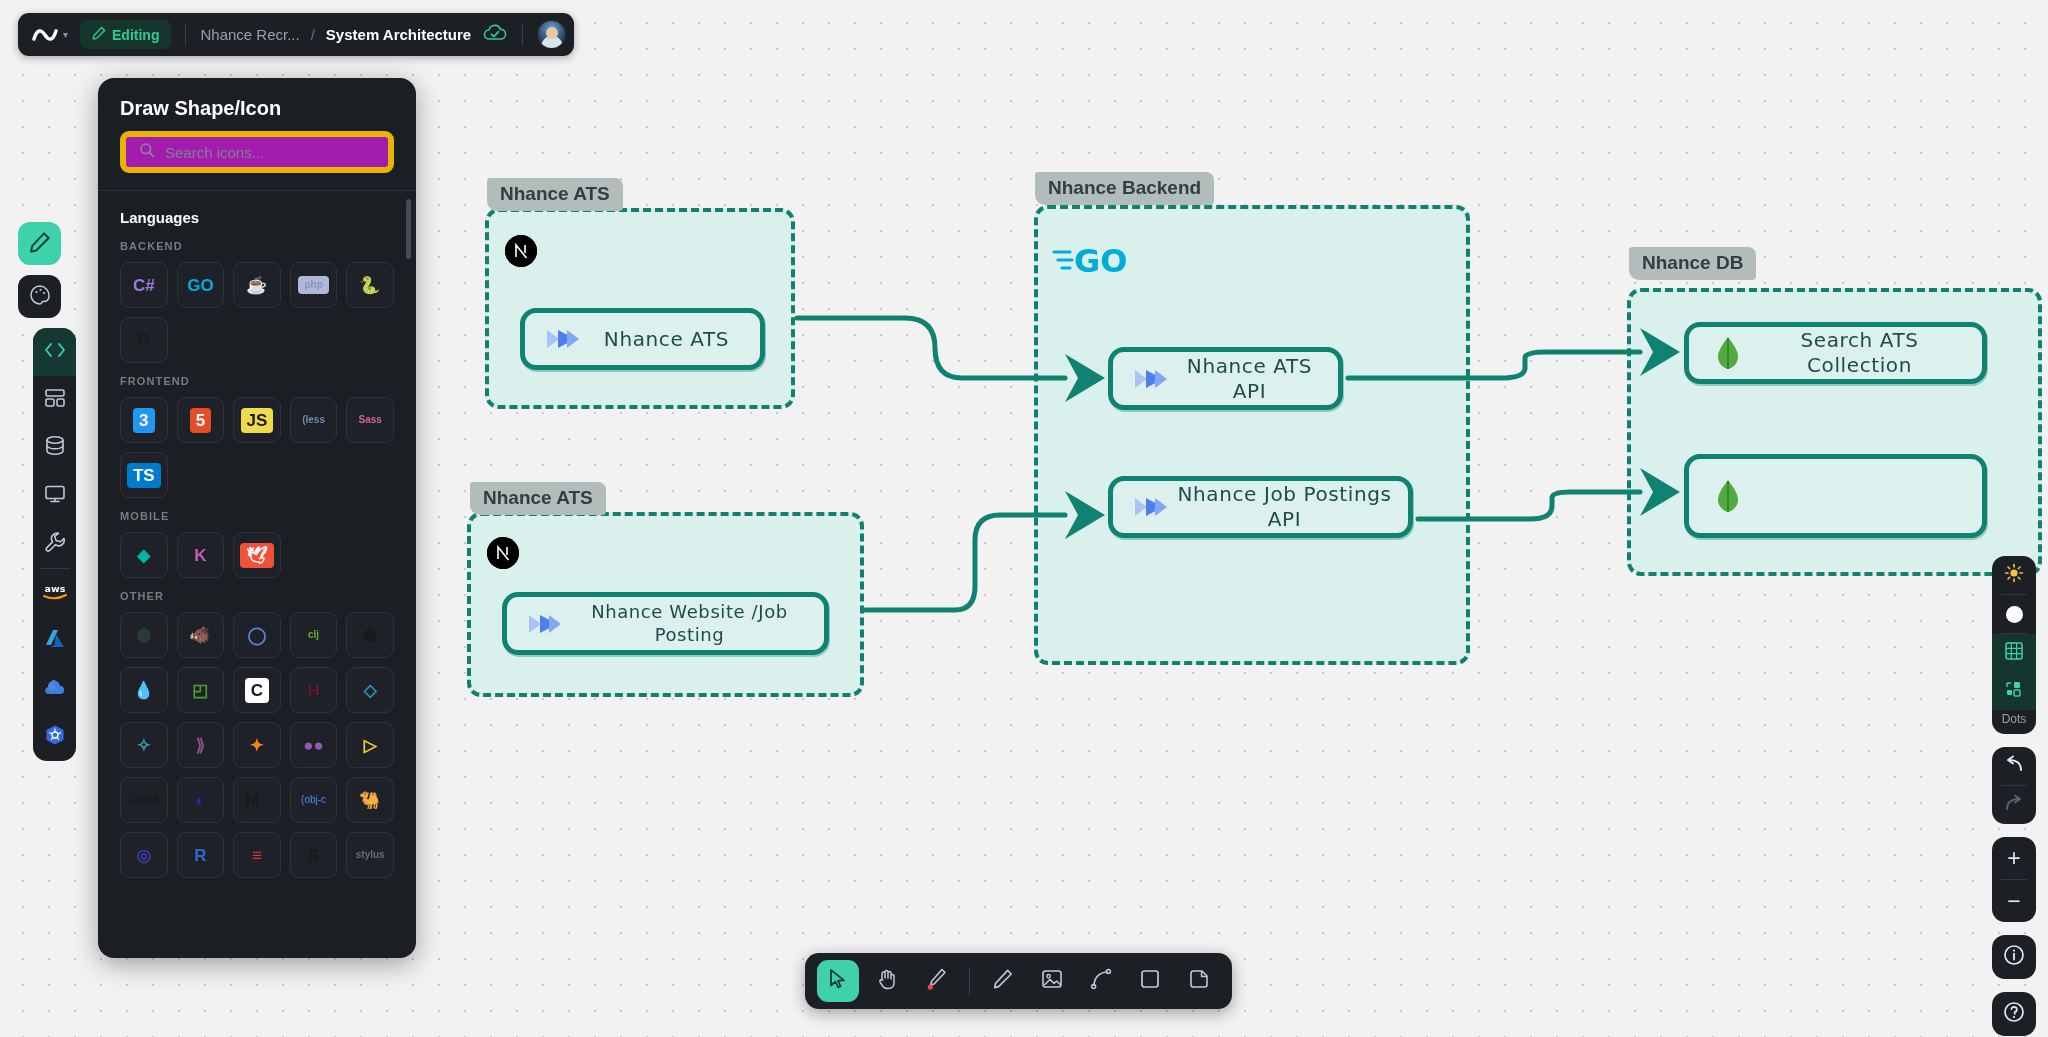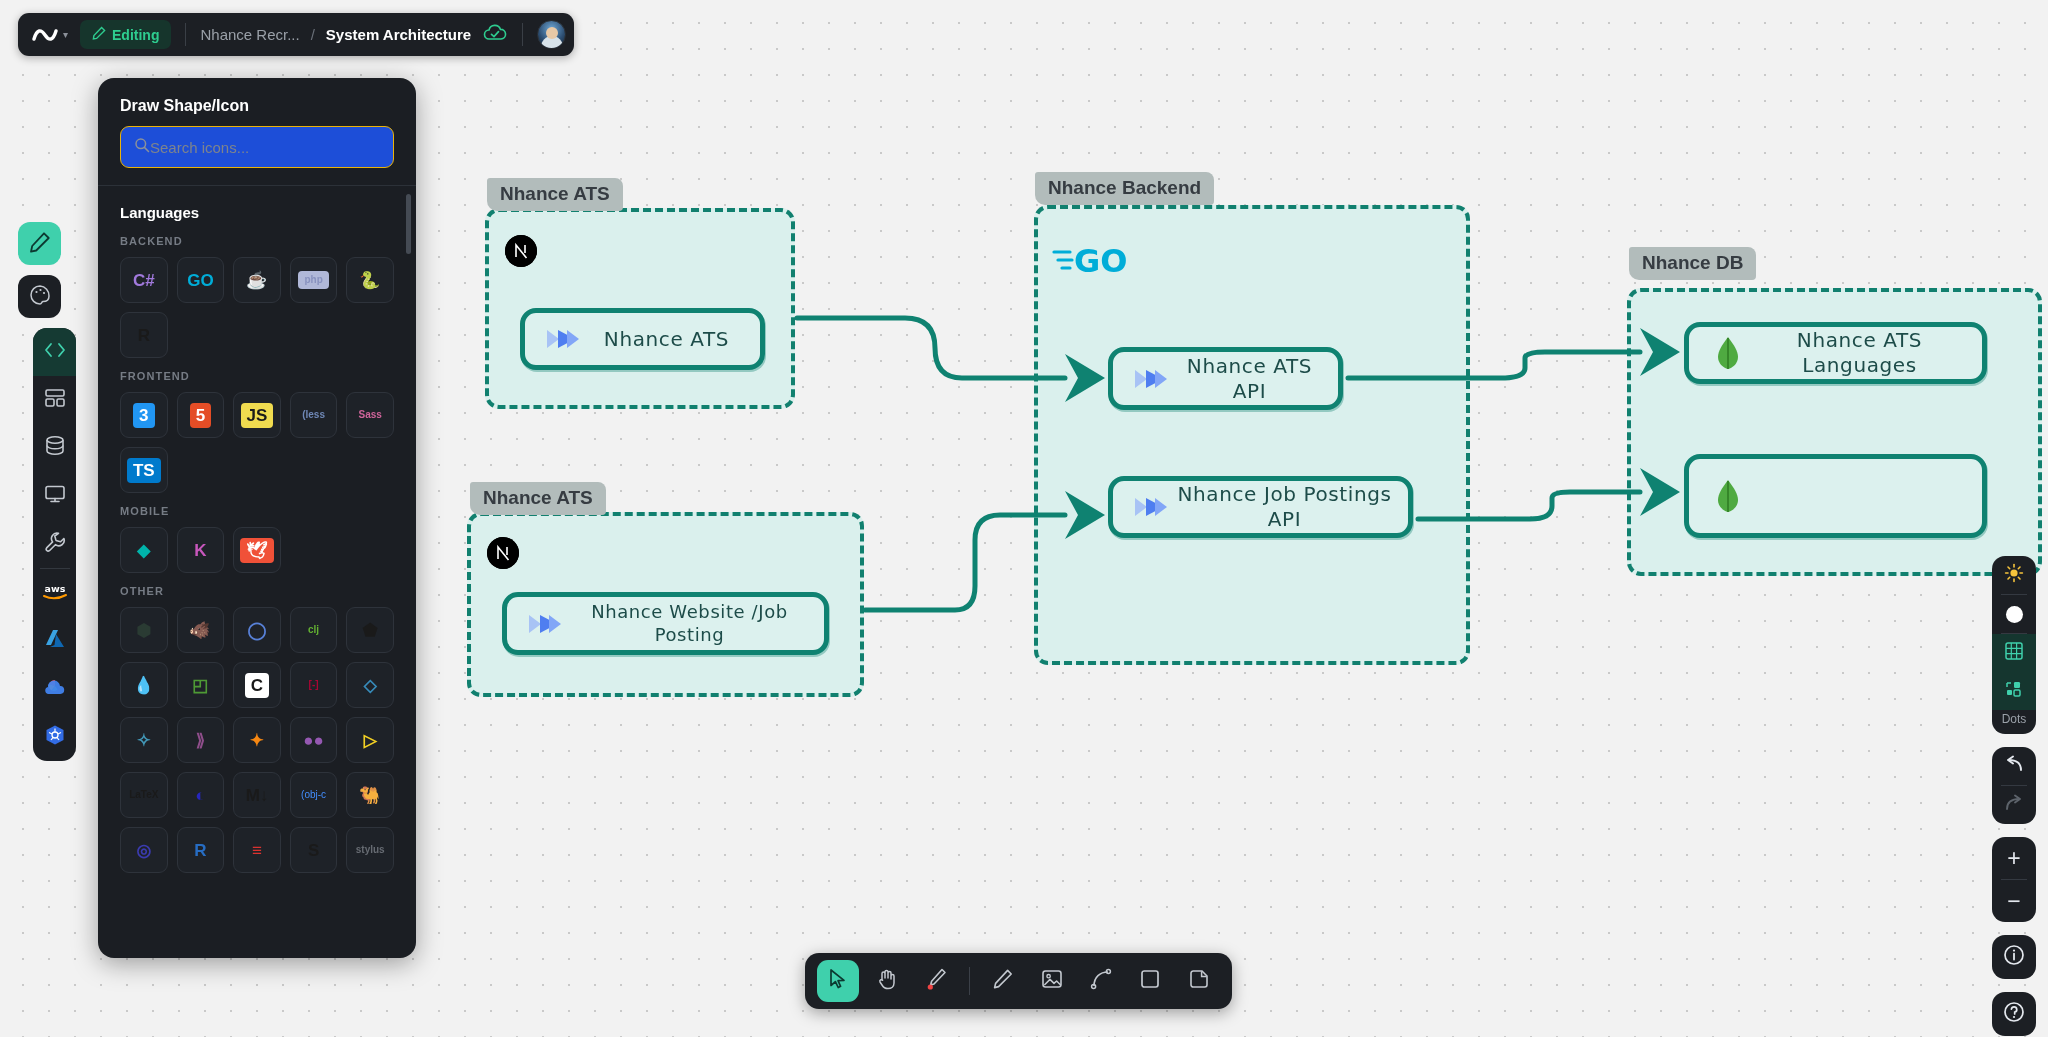--- a/index.html
+++ b/index.html
@@ -65,25 +65,25 @@
   .rail-item.sel{background:#153a33;}
   .rail-div{width:30px;height:1px;background:#33383f;}
 
   
   #panel{
     position:absolute;left:98px;top:78px;width:318px;height:880px;
     background:#1b1e23;border-radius:16px;z-index:58;
     box-shadow:0 6px 26px rgba(0,0,0,.35);
     display:flex;flex-direction:column;overflow:hidden;
   }
-  .panel-title{color:#fff;font-size:16px;font-weight:700;padding:19px 22px 11px;}
+  .panel-title{color:#fff;font-size:20px;font-weight:700;padding:19px 22px 11px;}
   .search-wrap{padding:0 22px 17px;}
   .search-box{
-    display:flex;align-items:center;gap:0;
-    background:#1d4ed8;border:1px solid #eab308;border-radius:9px;
+    display:flex;align-items:center;gap:10px;
+    background:#a21caf;border:6px solid #eab308;border-radius:9px;
     height:42px;padding:0 13px;
   }
   .search-box input{
     background:transparent;border:0;outline:0;color:#dfe3e8;
     font-size:15px;font-family:inherit;width:100%;
   }
   .search-box input::placeholder{color:#7e848c;}
   .panel-hr{height:1px;background:#2c3138;margin:0;}
   .panel-body{flex:1;overflow:hidden;position:relative;padding:0 22px;}
   .grp-title{color:#fff;font-size:15px;font-weight:700;margin:18px 0 14px;}
@@ -245,21 +245,21 @@
 
   <div class="grp-label" style="left:1629px;top:247px;">Nhance DB</div>
   <div class="grp-box" style="left:1627px;top:288px;width:415px;height:288px;"></div>
   <div class="node" style="left:1684px;top:322px;width:303px;height:62px;">
     <span class="nicon">
       <svg width="24" height="34" viewBox="0 0 24 34">
           <path d="M12 1 C18 9 22 15 22 21 C22 27 17 32 12 33 C7 32 2 27 2 21 C2 15 6 9 12 1 Z" fill="#4faa41"></path>
           <path d="M12 2 C12 12 12 24 12 33" stroke="#2f7d24" stroke-width="1.6" fill="none"></path>
         </svg>
     </span>
-    <span class="ntext">Nhance ATS Languages</span>
+    <span class="ntext">Search ATS Collection</span>
   </div>
   <div class="node" style="left:1684px;top:454px;width:303px;height:84px;">
     <span class="nicon">
       <svg width="24" height="34" viewBox="0 0 24 34">
           <path d="M12 1 C18 9 22 15 22 21 C22 27 17 32 12 33 C7 32 2 27 2 21 C2 15 6 9 12 1 Z" fill="#4faa41"></path>
           <path d="M12 2 C12 12 12 24 12 33" stroke="#2f7d24" stroke-width="1.6" fill="none"></path>
         </svg>
     </span>
   </div>
 </div>

